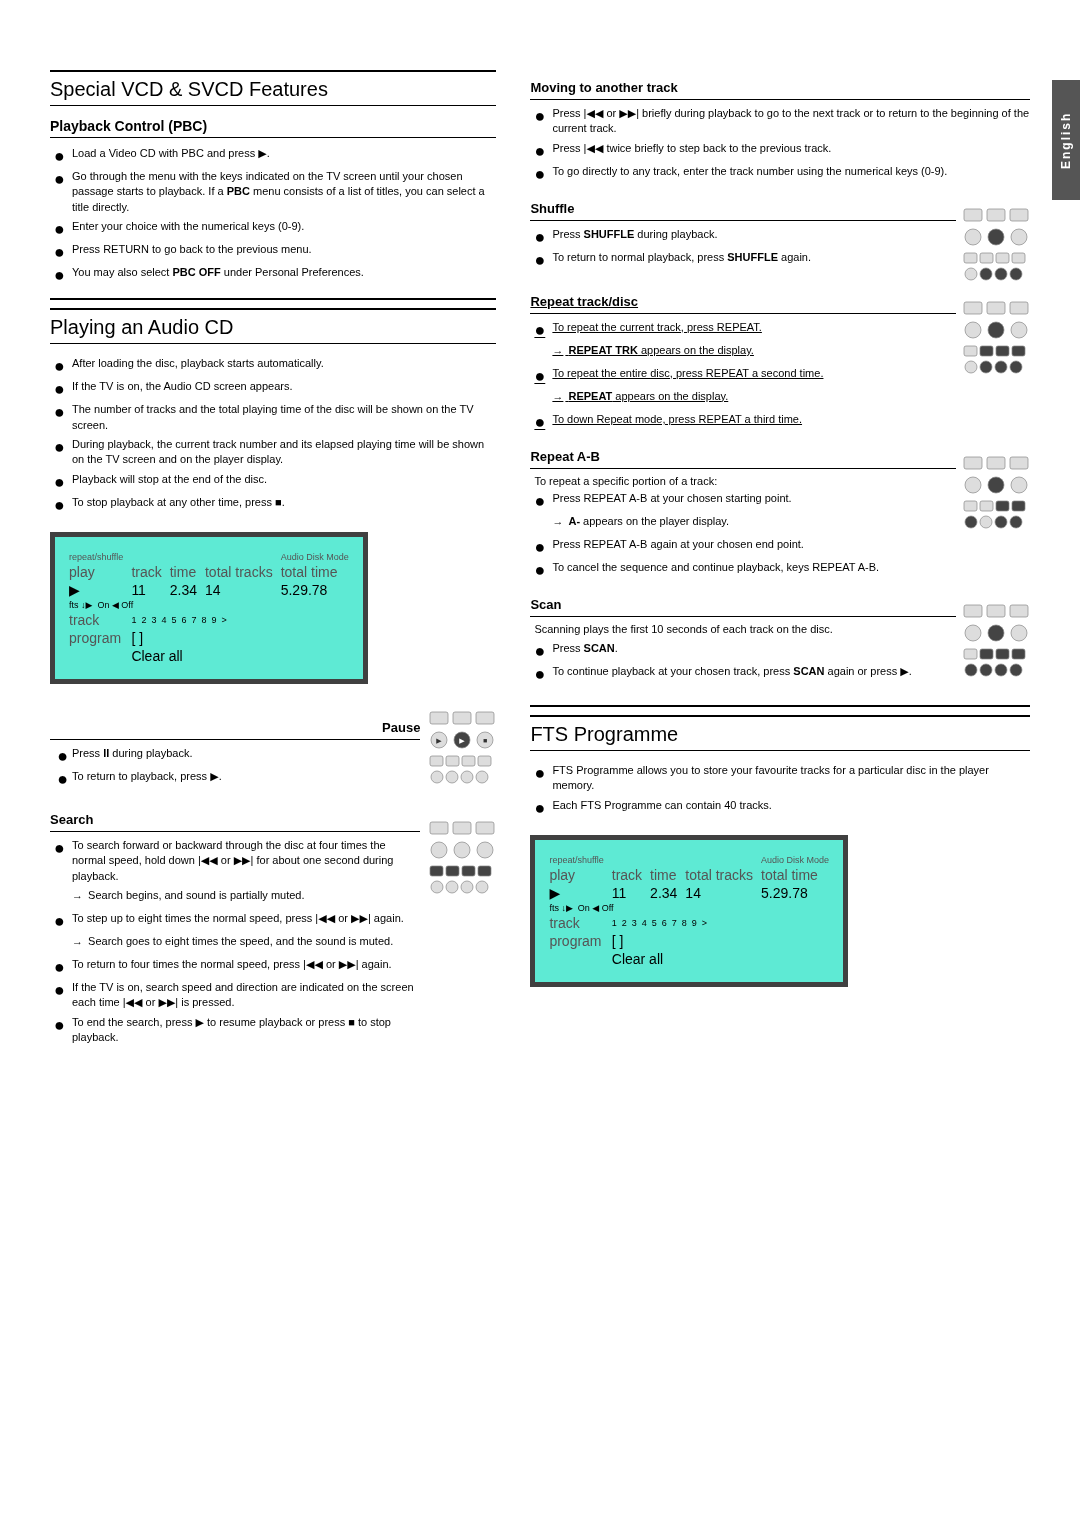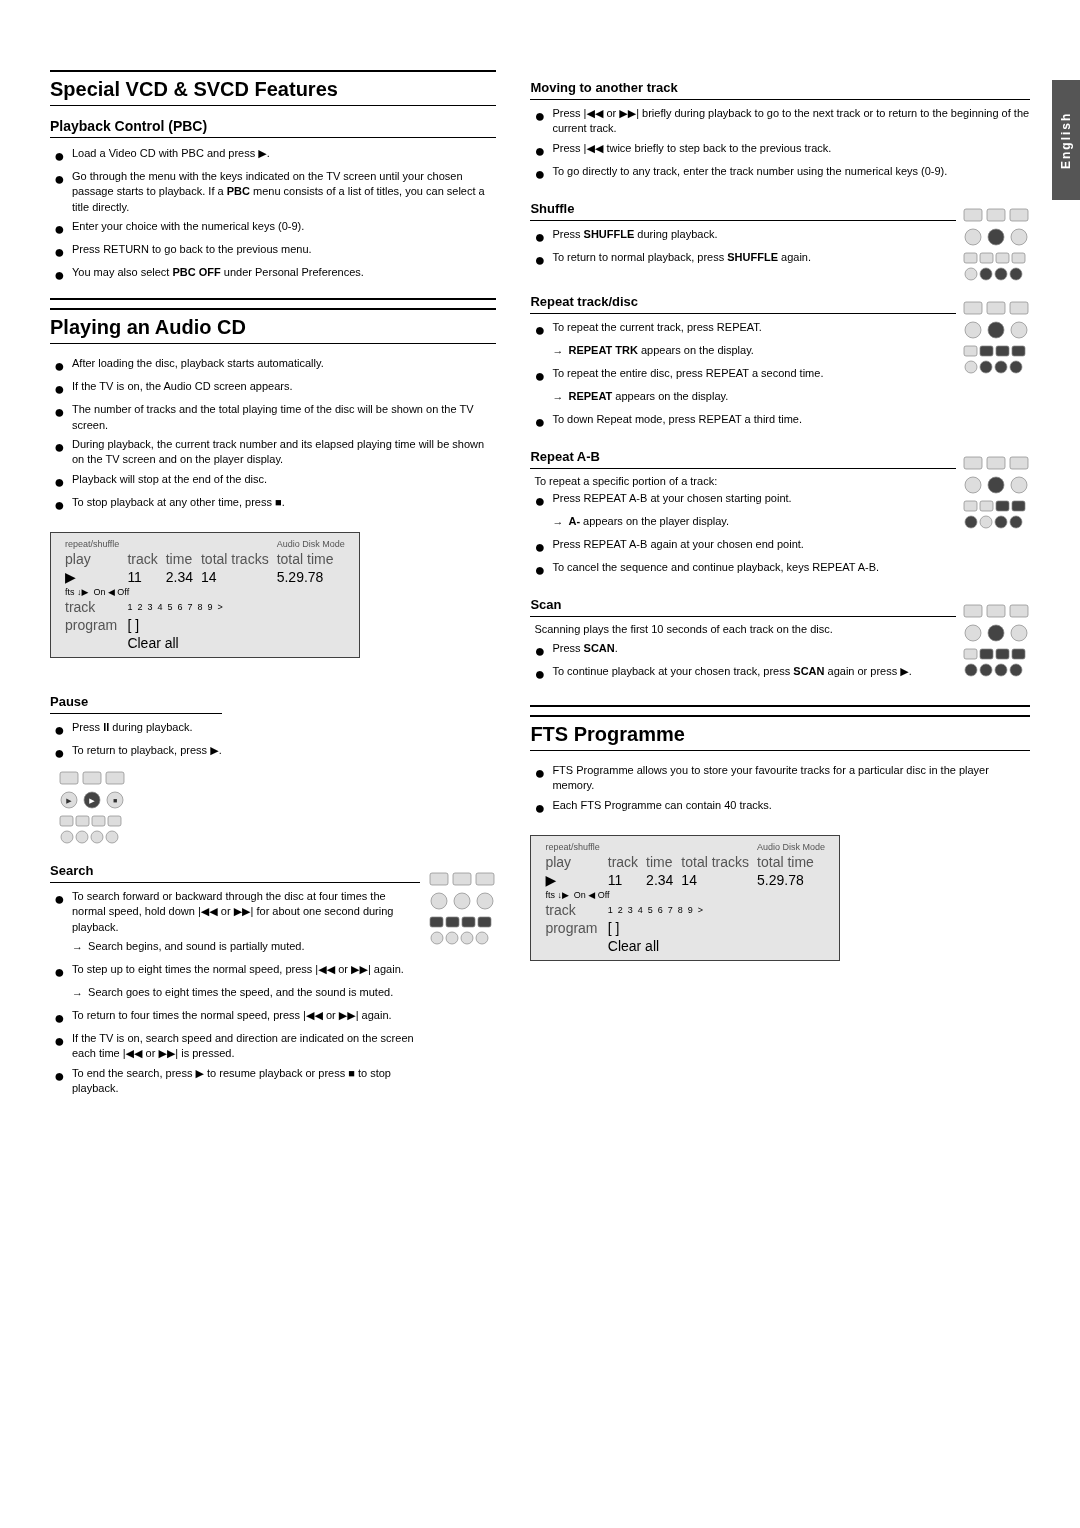--- a/index.html
+++ b/index.html
@@ -47,21 +47,21 @@
     .left-col {
       width: 48%;
       padding-right: 24px;
     }
     .right-col {
       width: 52%;
       padding-left: 10px;
     }
     h1.main-title {
       font-size: 20px;
-      font-weight: bold;
+      font-weight: normal;
       border-top: 2px solid #000;
       border-bottom: 1px solid #000;
       padding: 6px 0 4px 0;
       margin-bottom: 12px;
     }
     h2.section-title {
       font-size: 14px;
       font-weight: bold;
       border-bottom: 1px solid #000;
       padding-bottom: 3px;
@@ -90,23 +90,23 @@
     ul.bullet-list li .bullet {
       min-width: 14px;
       font-size: 18px;
       line-height: 1;
       margin-top: 1px;
       margin-right: 4px;
     }
     .bold { font-weight: bold; }
     .arrow { font-weight: bold; margin-right: 2px; }
     .display-box {
-      border: 1px solid #404040;
-      background: #e5e5e5;
-      padding: 5px 10px;
+      border: 5px solid #404040;
+      background: #5eead4;
+      padding: 14px 10px;
       margin: 10px 0;
       font-size: 10px;
       display: inline-block;
       min-width: 260px;
     }
     .display-table {
       width: 100%;
       border-collapse: collapse;
     }
     .display-table td {
@@ -225,21 +225,21 @@
           </tr>
           <tr>
             <td></td>
             <td colspan="4">Clear all</td>
           </tr>
         </tbody>
           </table>
       </div>
 
       
-      <div style="display:flex;flex-direction:column;align-items:flex-start;margin-top:14px;">
+      <div style="display:flex;flex-direction:row;align-items:flex-start;margin-top:14px;text-align:right;">
         <div style="flex:1;">
           <h3 class="subsection-title">Pause</h3>
           <ul class="bullet-list">
             <li>
                 <span class="bullet">●</span>
                 <span>Press <span class="bold">II</span> during playback.</span>
               </li>
             <li>
                 <span class="bullet">●</span>
                 <span>To return to playback, press ▶.</span>
@@ -378,21 +378,21 @@
             <rect x="50" y="46" width="13" height="10" rx="2" fill="#ddd" stroke="#888" stroke-width="0.7"></rect>
             <circle cx="9" cy="67" r="6" fill="#ddd" stroke="#888" stroke-width="0.7"></circle>
             <circle cx="24" cy="67" r="6" fill="#444" stroke="#888" stroke-width="0.7"></circle>
             <circle cx="39" cy="67" r="6" fill="#444" stroke="#888" stroke-width="0.7"></circle>
             <circle cx="54" cy="67" r="6" fill="#444" stroke="#888" stroke-width="0.7"></circle>
           </svg>
         </div>
       </div>
 
       
-      <div style="display:flex;flex-direction:row;align-items:flex-start;">
+      <div style="display:flex;flex-direction:row;align-items:flex-start;text-decoration:underline;">
         <div style="flex:1;">
           <h3 class="subsection-title">Repeat track/disc</h3>
           <ul class="bullet-list">
             <li>
                 <span class="bullet">●</span>
                 <span>To repeat the current track, press REPEAT.</span>
               </li>
             <li>
                 <span class="bullet" style="visibility:hidden;">●</span>
                 <span><span class="arrow">→</span> <span class="bold">REPEAT TRK</span> appears on the display.</span>

